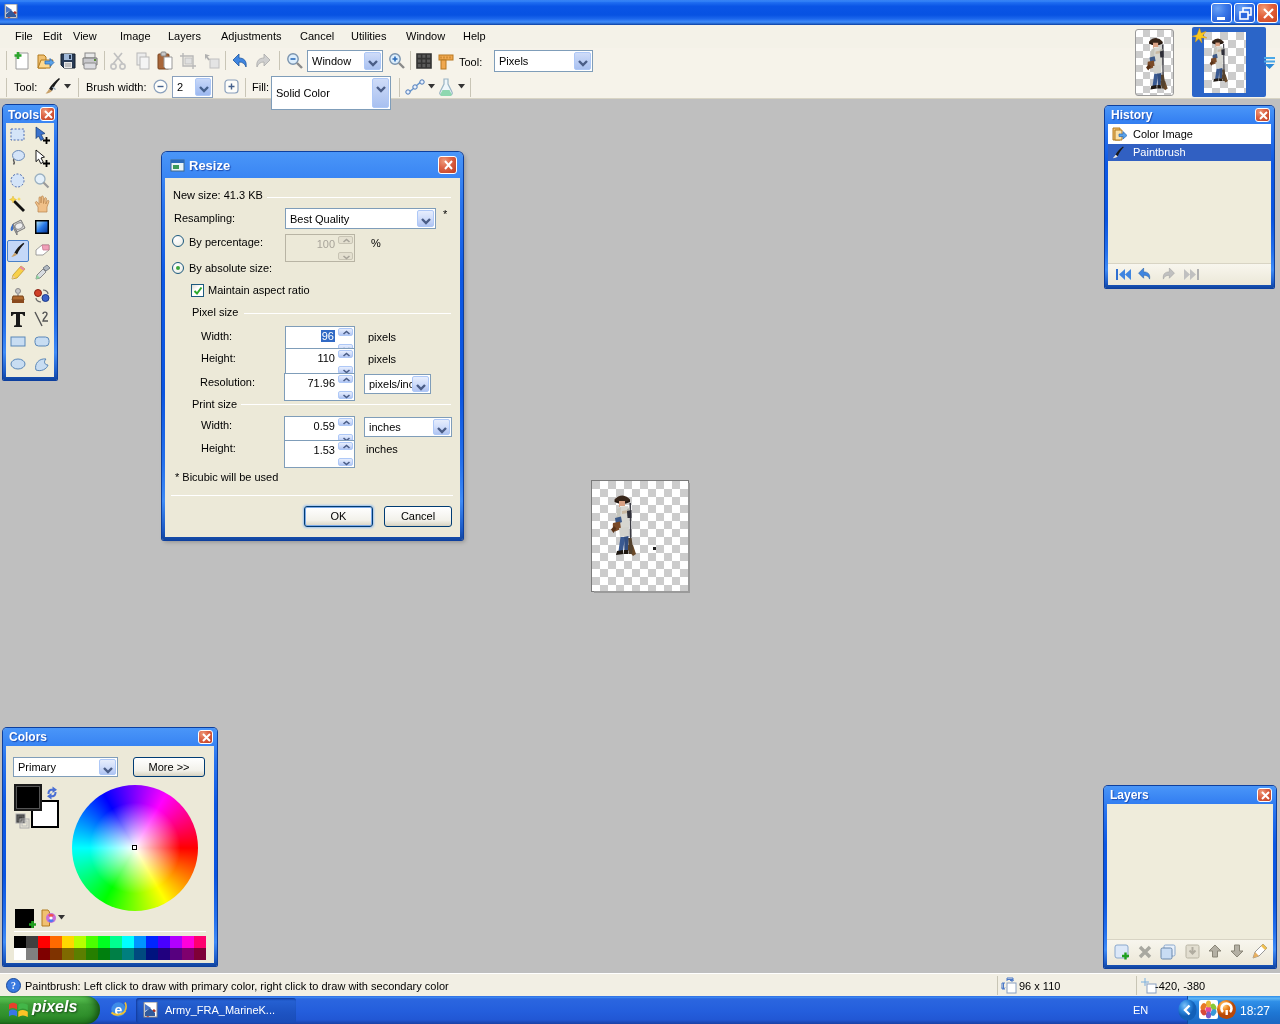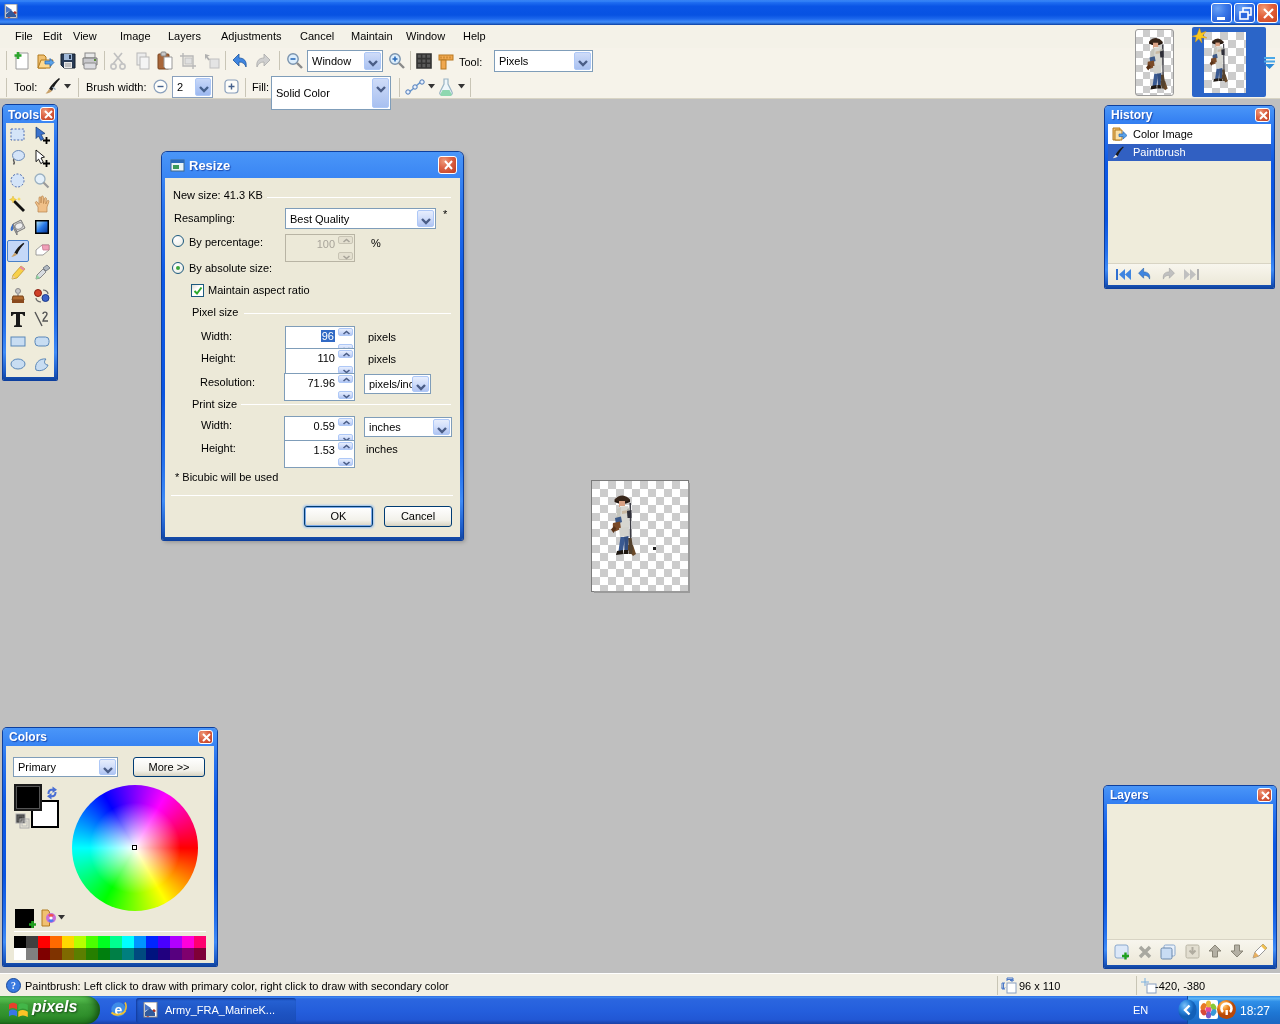--- a/index.html
+++ b/index.html
@@ -101,21 +101,21 @@
 </div>
 
 <div id="menubar">
   <span style="left:15px">File</span>
     <span style="left:43px">Edit</span>
     <span style="left:73px">View</span>
   <span style="left:120px">Image</span>
     <span style="left:168px">Layers</span>
     <span style="left:221px">Adjustments</span>
   <span style="left:300px">Cancel</span>
-    <span style="left:351px">Maintain</span>
+    <span style="left:351px">Utilities</span>
     <span style="left:406px">Window</span>
   <span style="left:463px">Help</span>
 </div>
 
 <div id="toolbar1">
   <div class="tsep" style="left:6px"></div>
   <svg class="ticon" style="left:13px;top:3px" viewBox="0 0 20 20">
       <path d="M6 2 h9 v16 h-12 v-13 z" fill="#fff" stroke="#9a9a9a"></path>
       <path d="M6 2 v3 h-3" fill="none" stroke="#9a9a9a"></path>
       <path d="M1.5 4.5 h7 M5 1 v7" stroke="#2ca52c" stroke-width="2.6"></path>

